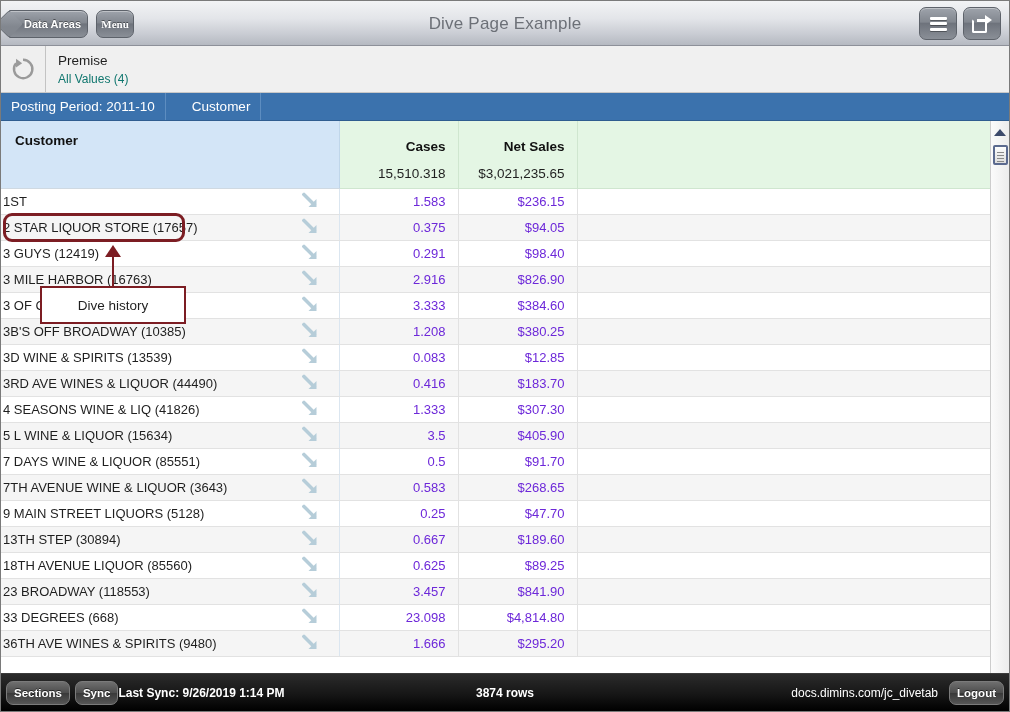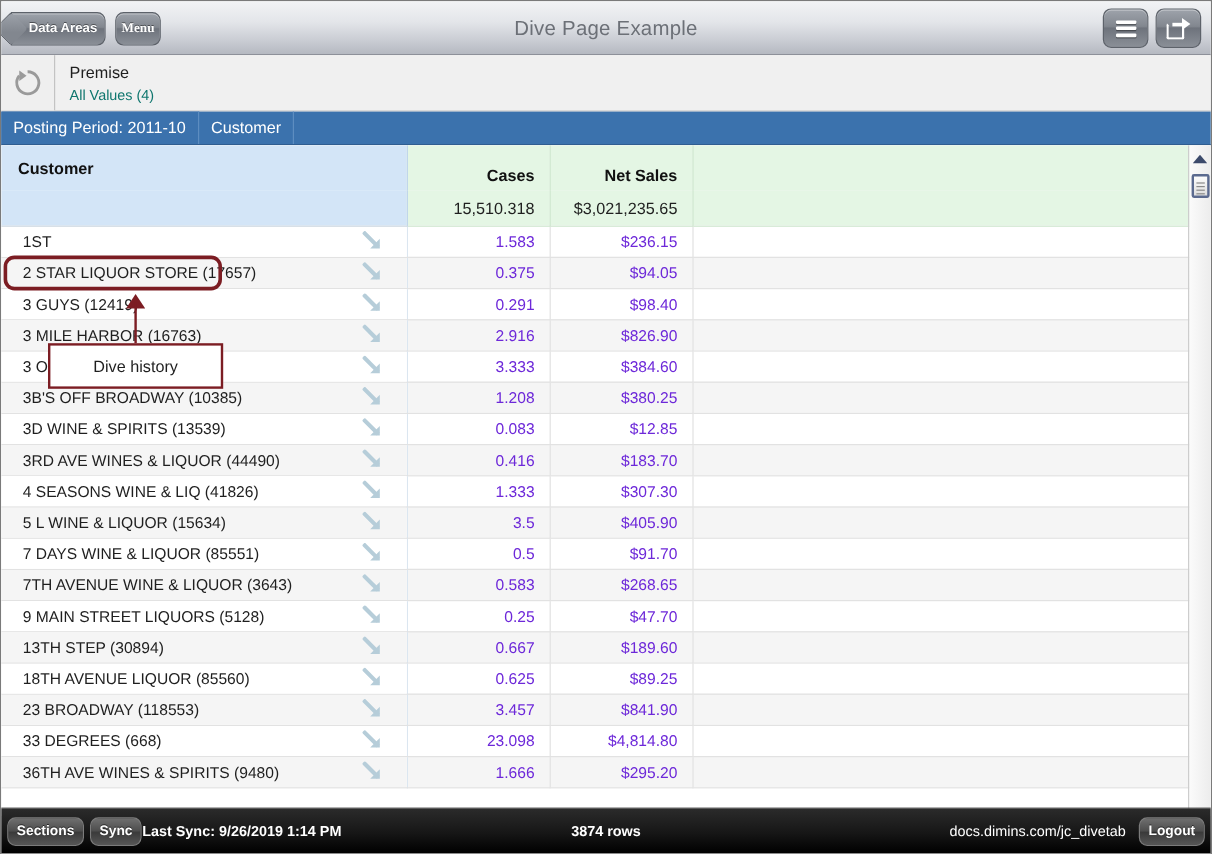--- a/index.html
+++ b/index.html
@@ -111,20 +111,21 @@
   .premise-title { font-size: 13.5px; color: #1f1f1f; line-height: 18px; }
   .premise-sub { font-size: 12px; color: #0f766e; line-height: 18px; cursor: pointer; }
 
   
   .crumbbar {
     position: relative;
     height: 28px;
     background: #3b72ad;
     display: flex; align-items: stretch;
     border-bottom: 1px solid #2f5d90;
+    gap: 16px;
   }
   .crumb {
     display: flex; align-items: center;
     padding: 0 10px;
     font-size: 13.5px;
     color: #ffffff;
     border-right: 1px solid #5d8dc0;
     cursor: pointer;
     white-space: nowrap;
   }
@@ -184,21 +185,21 @@
   .tot-rest { background: #e4f6e4; border-bottom: 1px solid #cfe6cf; }
 
   tr.datarow { height: 26px; }
   tr.datarow.alt td { background: #f5f5f5; }
   tr.datarow td { background: #ffffff; border-bottom: 1px solid #e2e2e2; }
 
   td.cell-dim {
     position: relative;
     font-size: 13px;
     color: #1f1f1f;
-    padding-left: 18px;
+    padding-left: 2px;
     border-right: 1px solid #dbe6f0;
     white-space: nowrap; overflow: hidden;
   }
   td.cell-num {
     font-size: 13px;
     color: #6d28d9;
     text-align: right;
     padding-right: 12px;
     border-right: 1px solid #e2e2e2;
   }

